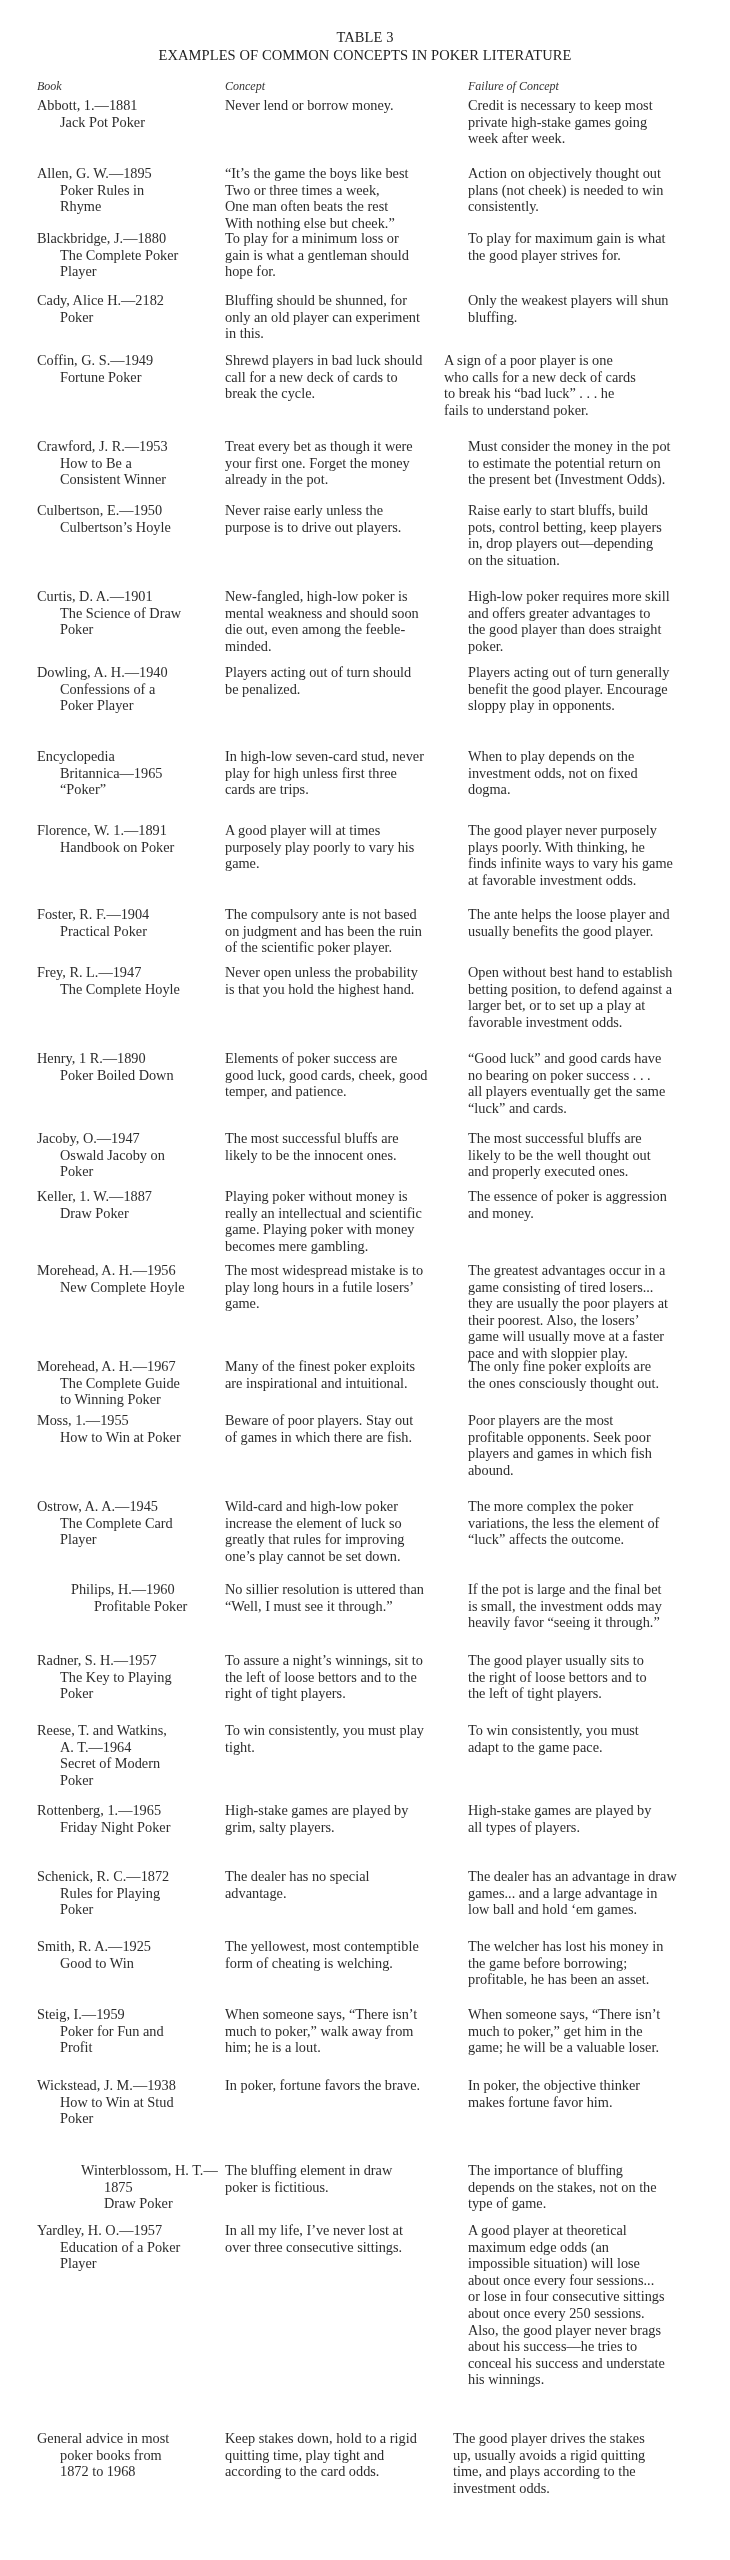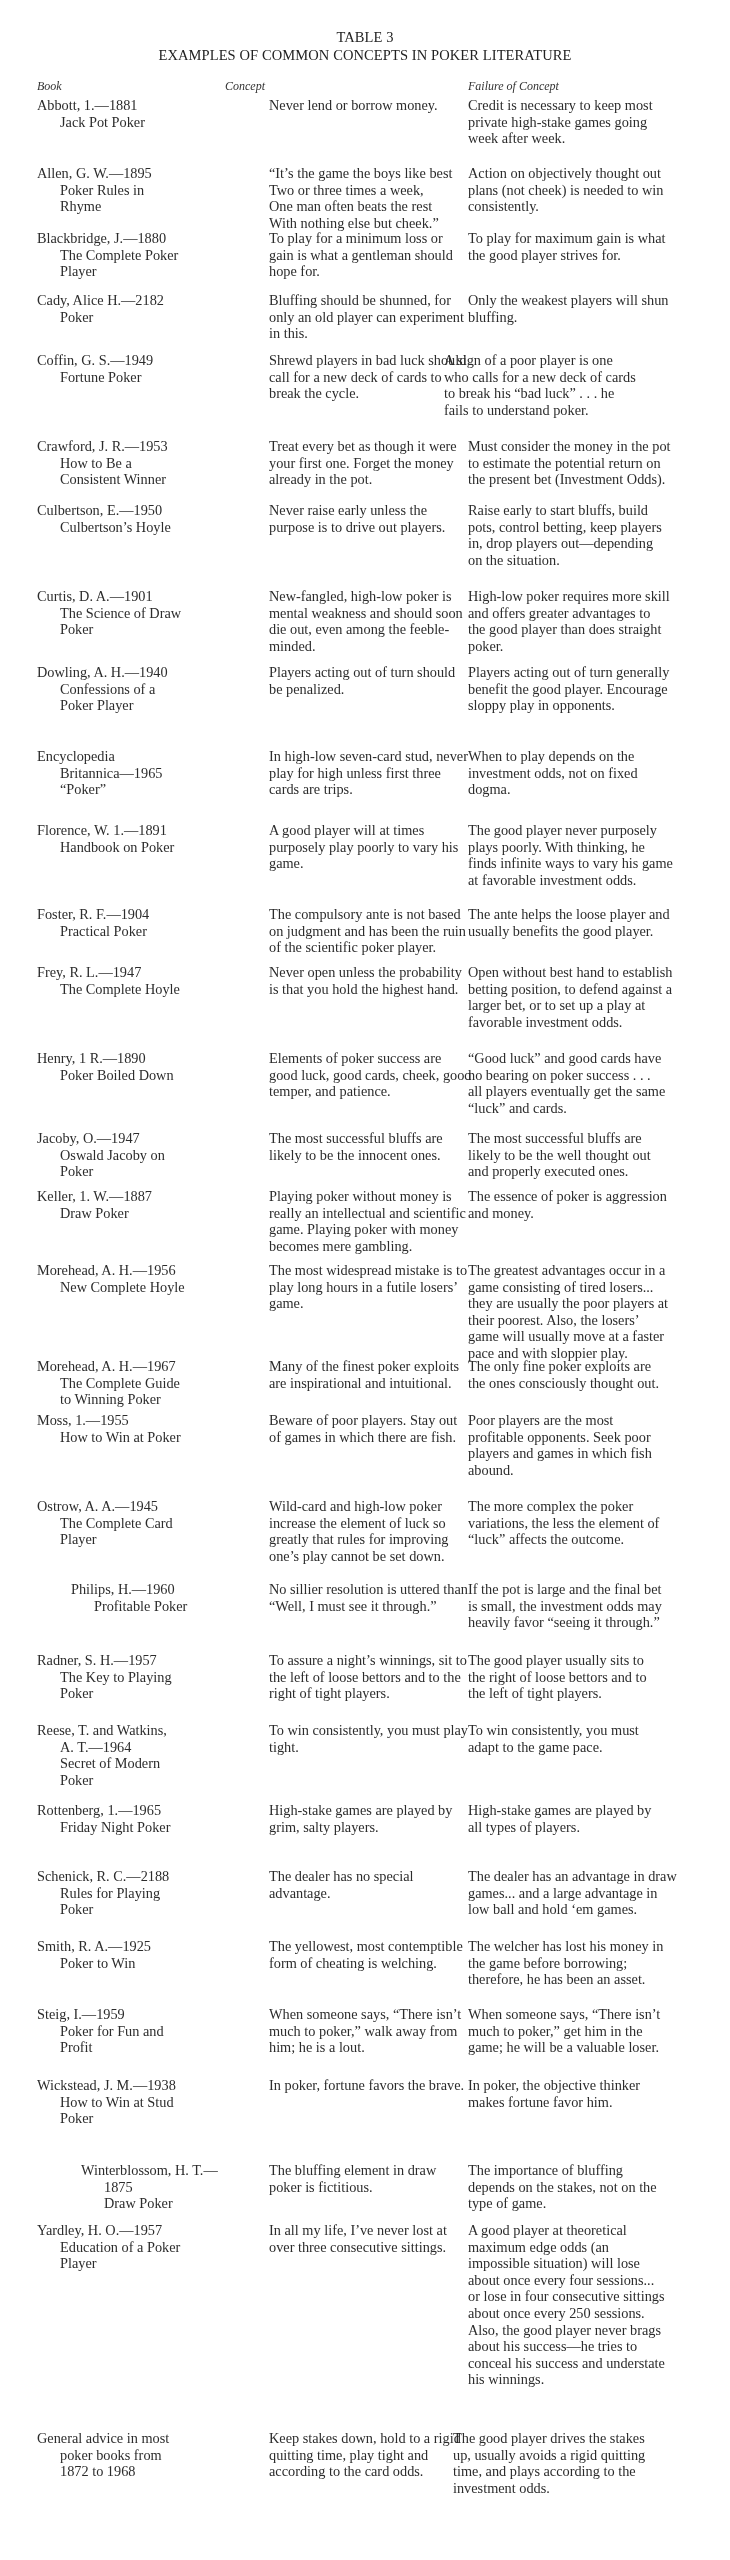--- a/index.html
+++ b/index.html
@@ -16,21 +16,21 @@
   #t2 { top: 47px; }
   .hdr {
     position: absolute; top: 79px; font-style: italic; font-size: 12px; color: #333;
   }
   .row { position: absolute; left: 0; width: 730px; }
   .cell {
     position: absolute; top: 0; font-size: 14.3px; line-height: 16.6px;
     color: #2c2c2c; white-space: pre-line;
   }
   .c1 { left: 27px; width: 120px; }
-  .c2 { left: 161px; width: 165px; margin-left: 44px; }
+  .c2 { left: 161px; width: 165px; }
   .c3 { left: 334px; width: 172px; }
   .book-line { display: block; }
   .book-line.indent { padding-left: 16px; }
 </style>
 </head>
 <body>
 
 <div>
   <div id="t1" class="title">TABLE 3</div>
   <div id="t2" class="title">EXAMPLES OF COMMON CONCEPTS IN POKER LITERATURE</div>
@@ -249,34 +249,34 @@
 adapt to the game pace.</div>
     </div>
     <div class="row" style="top: 1802px;">
       <div class="cell c1" style="left: 37px; width: 180px;"><span class="book-line">Rottenberg, 1.—1965</span><span class="book-line indent" style="padding-left: 23px;">Friday Night Poker</span></div>
       <div class="cell c2" style="left: 225px; width: 235px;">High-stake games are played by
 grim, salty players.</div>
       <div class="cell c3" style="left: 468px; width: 240px;">High-stake games are played by
 all types of players.</div>
     </div>
     <div class="row" style="top: 1868px;">
-      <div class="cell c1" style="left: 37px; width: 180px;"><span class="book-line">Schenick, R. C.—2188</span><span class="book-line indent" style="padding-left: 23px;">Rules for Playing</span><span class="book-line indent" style="padding-left: 23px;">Poker</span></div>
+      <div class="cell c1" style="left: 37px; width: 180px;"><span class="book-line">Schenick, R. C.—1872</span><span class="book-line indent" style="padding-left: 23px;">Rules for Playing</span><span class="book-line indent" style="padding-left: 23px;">Poker</span></div>
       <div class="cell c2" style="left: 225px; width: 235px;">The dealer has no special
 advantage.</div>
       <div class="cell c3" style="left: 468px; width: 240px;">The dealer has an advantage in draw
 games... and a large advantage in
 low ball and hold ‘em games.</div>
     </div>
     <div class="row" style="top: 1938px;">
-      <div class="cell c1" style="left: 37px; width: 180px;"><span class="book-line">Smith, R. A.—1925</span><span class="book-line indent" style="padding-left: 23px;">Poker to Win</span></div>
+      <div class="cell c1" style="left: 37px; width: 180px;"><span class="book-line">Smith, R. A.—1925</span><span class="book-line indent" style="padding-left: 23px;">Good to Win</span></div>
       <div class="cell c2" style="left: 225px; width: 235px;">The yellowest, most contemptible
 form of cheating is welching.</div>
       <div class="cell c3" style="left: 468px; width: 240px;">The welcher has lost his money in
 the game before borrowing;
-therefore, he has been an asset.</div>
+profitable, he has been an asset.</div>
     </div>
     <div class="row" style="top: 2006px;">
       <div class="cell c1" style="left: 37px; width: 180px;"><span class="book-line">Steig, I.—1959</span><span class="book-line indent" style="padding-left: 23px;">Poker for Fun and</span><span class="book-line indent" style="padding-left: 23px;">Profit</span></div>
       <div class="cell c2" style="left: 225px; width: 235px;">When someone says, “There isn’t
 much to poker,” walk away from
 him; he is a lout.</div>
       <div class="cell c3" style="left: 468px; width: 240px;">When someone says, “There isn’t
 much to poker,” get him in the
 game; he will be a valuable loser.</div>
     </div>

